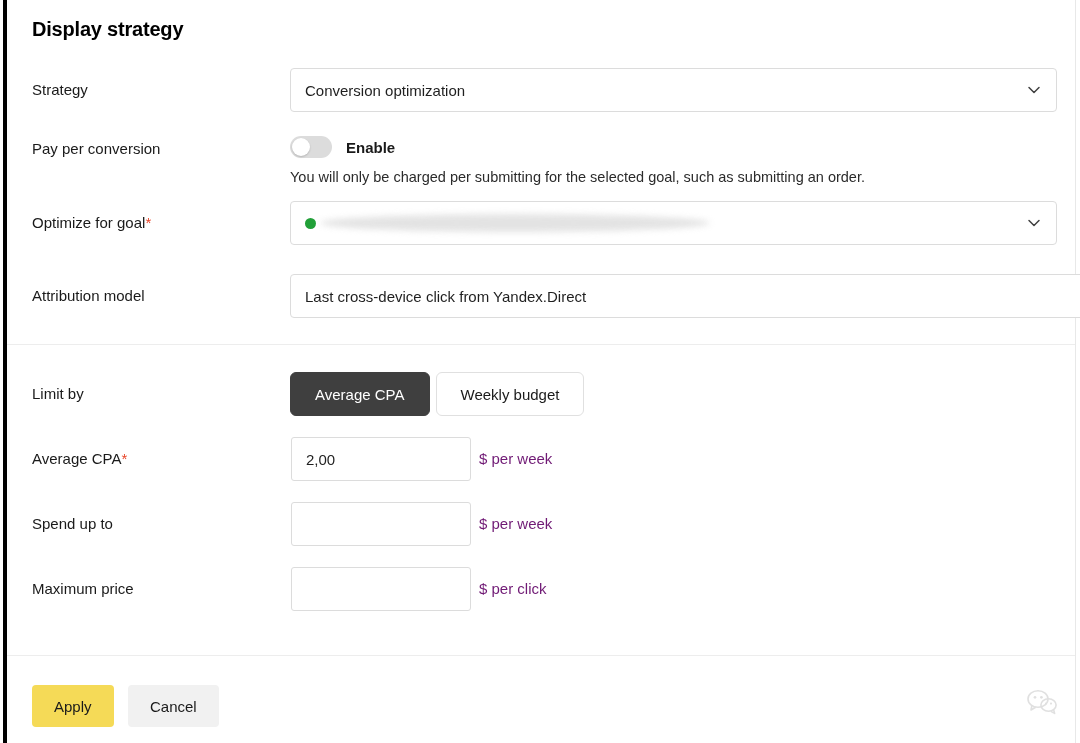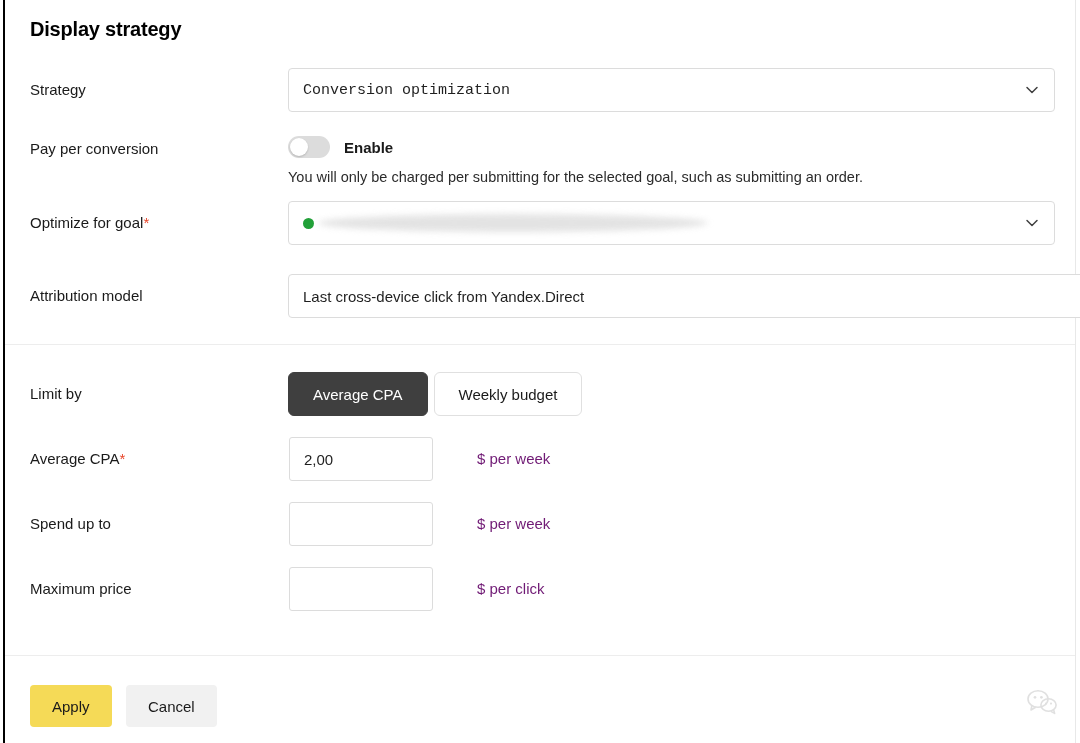--- a/index.html
+++ b/index.html
@@ -16,21 +16,21 @@
     position: relative;
   }
 
   .panel {
     position: absolute;
     left: 3px;
     top: 0;
     width: 1073px;
     height: 743px;
     background: #ffffff;
-    border-left: 2px solid #000000;
+    border-left: 4px solid #000000;
     border-right: 1px solid #e8e8e8;
     box-sizing: border-box;
   }
 
   .divider {
     height: 1px;
     background: #ededed;
     width: 100%;
   }
 
@@ -175,21 +175,21 @@
   .seg-btn.inactive {
     background: #ffffff;
     color: #1a1a1a;
     border: 1px solid #e0e0e0;
   }
 
   
   .tinput {
     position: absolute;
     box-sizing: border-box;
-    width: 144px;
+    width: 180px;
     height: 44px;
     border: 1px solid #dcdcdc;
     border-radius: 3px;
     background: #ffffff;
     font-family: "Liberation Sans", sans-serif;
     font-size: 15px;
     color: #1f1f1f;
     padding: 0 14px;
     outline: none;
   }
@@ -242,21 +242,21 @@
 </style>
 </head>
 <body>
 
 <div class="panel">
 
   <div class="panel-title">Display strategy</div>
 
   <div class="row" style="top:68px; height:44px;">
     <div class="row-label" style="top:13px;">Strategy</div>
-    <div class="select" style="left:283px; top:0; width:767px;font-family:Liberation Mono, monospace;">
+    <div class="select" style="left:283px; top:0; width:767px;">
       <span class="sel-value">Conversion optimization</span>
       <span class="chev">
         <svg viewBox="0 0 16 16" width="16" height="16">
             <path d="M3 5.5 L8 10.5 L13 5.5" fill="none" stroke="#404040" stroke-width="1.5" stroke-linecap="round" stroke-linejoin="round"></path>
           </svg>
       </span>
     </div>
   </div>
 
   <div class="row" style="top:138px; height:60px;">

